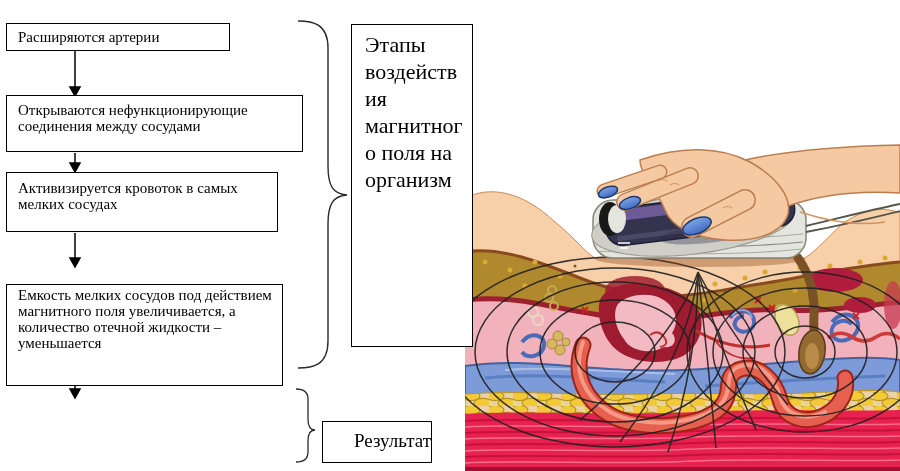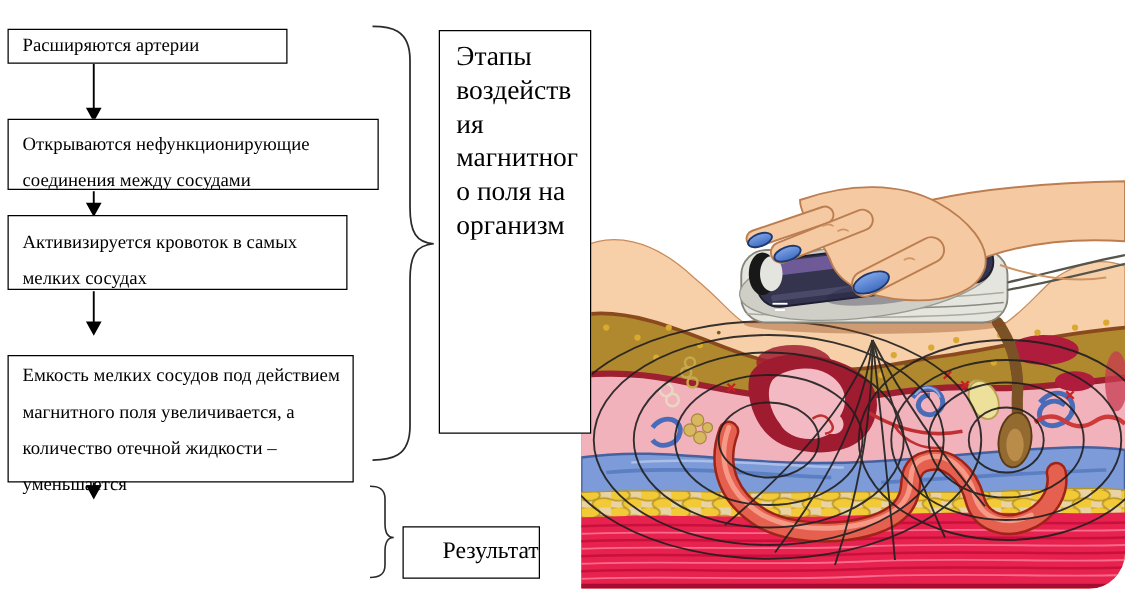--- a/index.html
+++ b/index.html
@@ -1,22 +1,22 @@
 <!DOCTYPE html>
 <html style="--skin: #f5c9a2; --skin-outline: #bc7e50; --nail-blue: #4f7ccc; --device-grey: #e5e5df; --device-panel-navy: #34344f; --device-panel-purple: #6e5a96; --epidermis-gold: #b0882e; --derma-pink: #f2b2bc; --vein-blue: #7d9bd8; --artery-red: #e5604e; --fat-yellow: #f2c937; --muscle-red: #e8224e; --field-line-black: #1f1f1f;"><head>
 <meta charset="utf-8">
 <style>
   html,body{margin:0;padding:0;background:#fff;}
   .stage{position:relative;width:900px;height:471px;background:#fff;overflow:hidden;
-         font-family:"Liberation Serif","DejaVu Serif",serif;color:#000;border-radius:29px;}
+         font-family:"Liberation Serif","DejaVu Serif",serif;color:#000;}
   .stage svg{position:absolute;display:block;}
   #illu{left:465px;top:0;z-index:1;}
   #conn{left:0;top:0;z-index:2;}
   .fbox{position:absolute;box-sizing:border-box;background:#fff;border:1.5px solid #000;
-        font-size:15px;line-height:29px;z-index:3;}
+        font-size:15px;line-height:16px;z-index:3;}
   .b1{left:6px;top:23px;width:224px;height:28px;padding:2px 10px 0 11px;line-height:22px;}
   .b2{left:6px;top:95px;width:297px;height:57px;padding:6px 10px 0 11px;}
   .b3{left:6px;top:172px;width:272px;height:60px;padding:7px 10px 0 11px;}
   .b4{left:6px;top:284px;width:277px;height:102px;padding:2px 10px 0 11px;}
   .b5{left:5px;top:398px;width:193px;height:62px;padding:7px 10px 0 11px;}
   .stages{left:351px;top:24px;width:122px;height:323px;padding:6px 4px 0 13px;
           font-size:22px;line-height:27px;white-space:pre-line;}
   .result{left:322px;top:421px;width:110px;height:42px;text-align:right;
           font-size:19px;line-height:38px;}
 </style>

